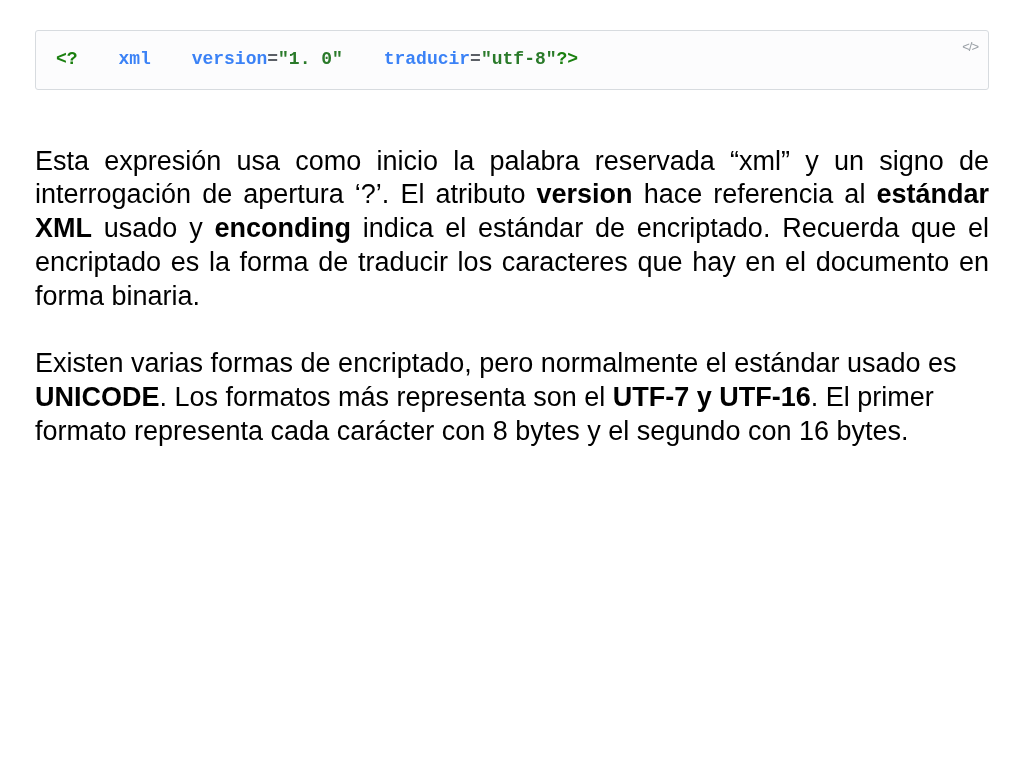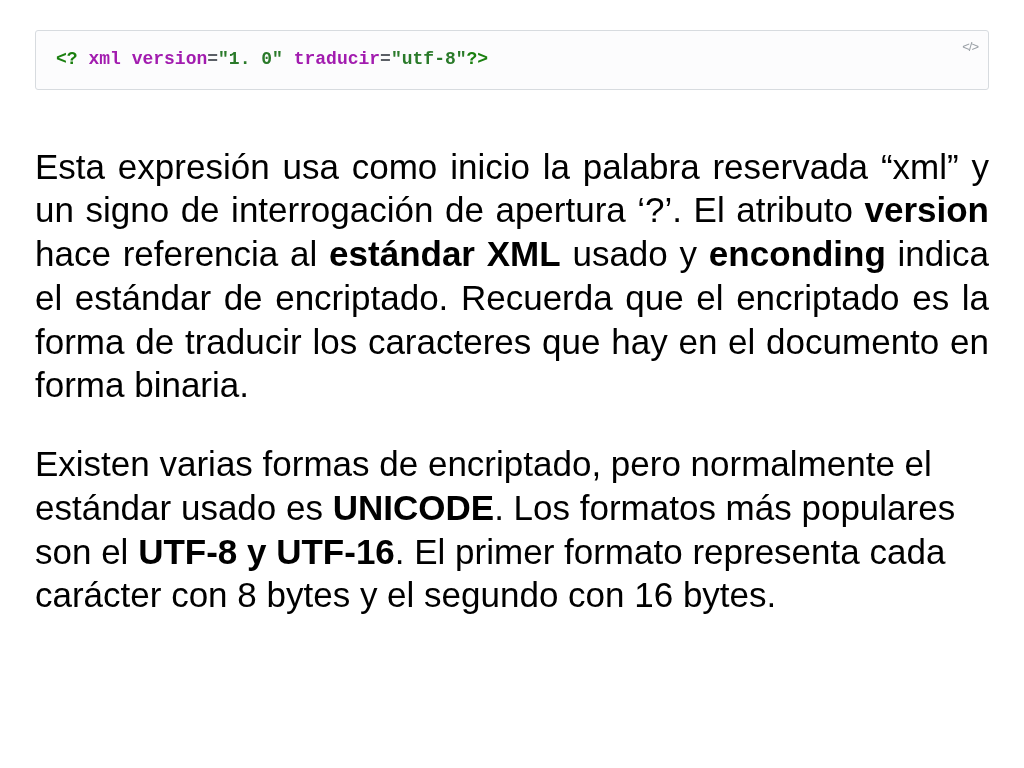--- a/index.html
+++ b/index.html
@@ -26,52 +26,52 @@
     margin-bottom: 55px;
   }
   .code-line {
     font-family: "Courier New", Courier, monospace;
     font-weight: bold;
     font-size: 18px;
     line-height: 1.2;
     white-space: pre;
   }
   .tk-tag   { color: #1a7f0f; }   
-  .tk-name  { color: #a21caf; }   
+  .tk-name  { color: #3b82f6; margin-left: 30px; }   
   .tk-punct { color: #5b5f66; }   
   .tk-str   { color: #2a7a2a; }   
 
   .code-icon {
     position: absolute;
     top: 8px;
     right: 10px;
     font-family: Arial, sans-serif;
     font-size: 13px;
     color: #9aa0a6;
     letter-spacing: -1px;
     user-select: none;
   }
 
   .body-text {
-    font-size: 35px;
+    font-size: 27px;
     line-height: 1.25;
     margin-bottom: 34px;
   }
   .body-text.justify {
     text-align: justify;
   }
   .b { font-weight: bold; }
 </style>
 </head>
 <body>
 
 <div class="page">
 
   <div class="code-box">
     <span class="code-icon">&lt;/&gt;</span>
     <span class="code-line"><span class="tk-tag">&lt;? </span><span class="tk-name">xml</span><span> </span><span class="tk-name">version</span><span class="tk-punct">=</span><span class="tk-str">"1. 0"</span><span> </span><span class="tk-name">traducir</span><span class="tk-punct">=</span><span class="tk-str">"utf-8"</span><span class="tk-tag">?&gt;</span></span>
   </div>
 
   <p class="body-text justify"><span>Esta expresión usa como inicio la palabra reservada “xml” y un signo de interrogación de apertura ‘?’. El atributo </span><span class="b">version</span><span> hace referencia al </span><span class="b">estándar XML</span><span> usado y </span><span class="b">enconding</span><span> indica el estándar de encriptado. Recuerda que el encriptado es la forma de traducir los caracteres que hay en el documento en forma binaria.</span></p>
 
-  <p class="body-text"><span>Existen varias formas de encriptado, pero normalmente el estándar usado es </span><span class="b">UNICODE</span><span>. Los formatos más populares son el </span><span class="b">UTF-8 y UTF-16</span><span>. El primer formato representa cada carácter con 8 bytes y el segundo con 16 bytes.</span></p>
+  <p class="body-text"><span>Existen varias formas de encriptado, pero normalmente el estándar usado es </span><span class="b">UNICODE</span><span>. Los formatos más representa son el </span><span class="b">UTF-7 y UTF-16</span><span>. El primer formato representa cada carácter con 8 bytes y el segundo con 16 bytes.</span></p>
 
 </div>
 
 </body></html>

